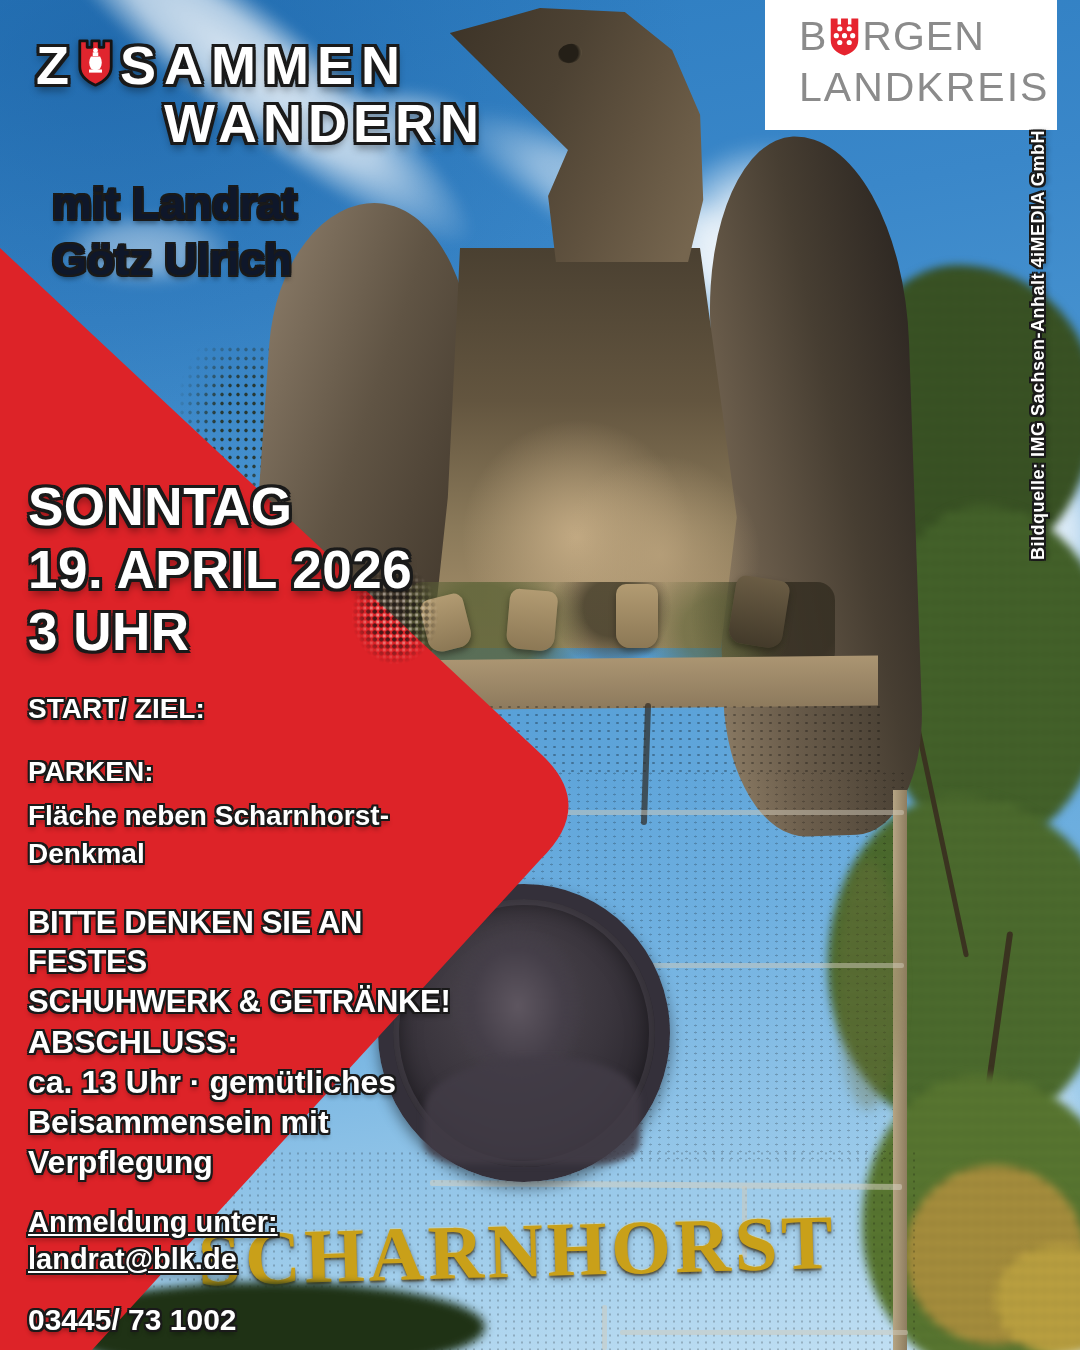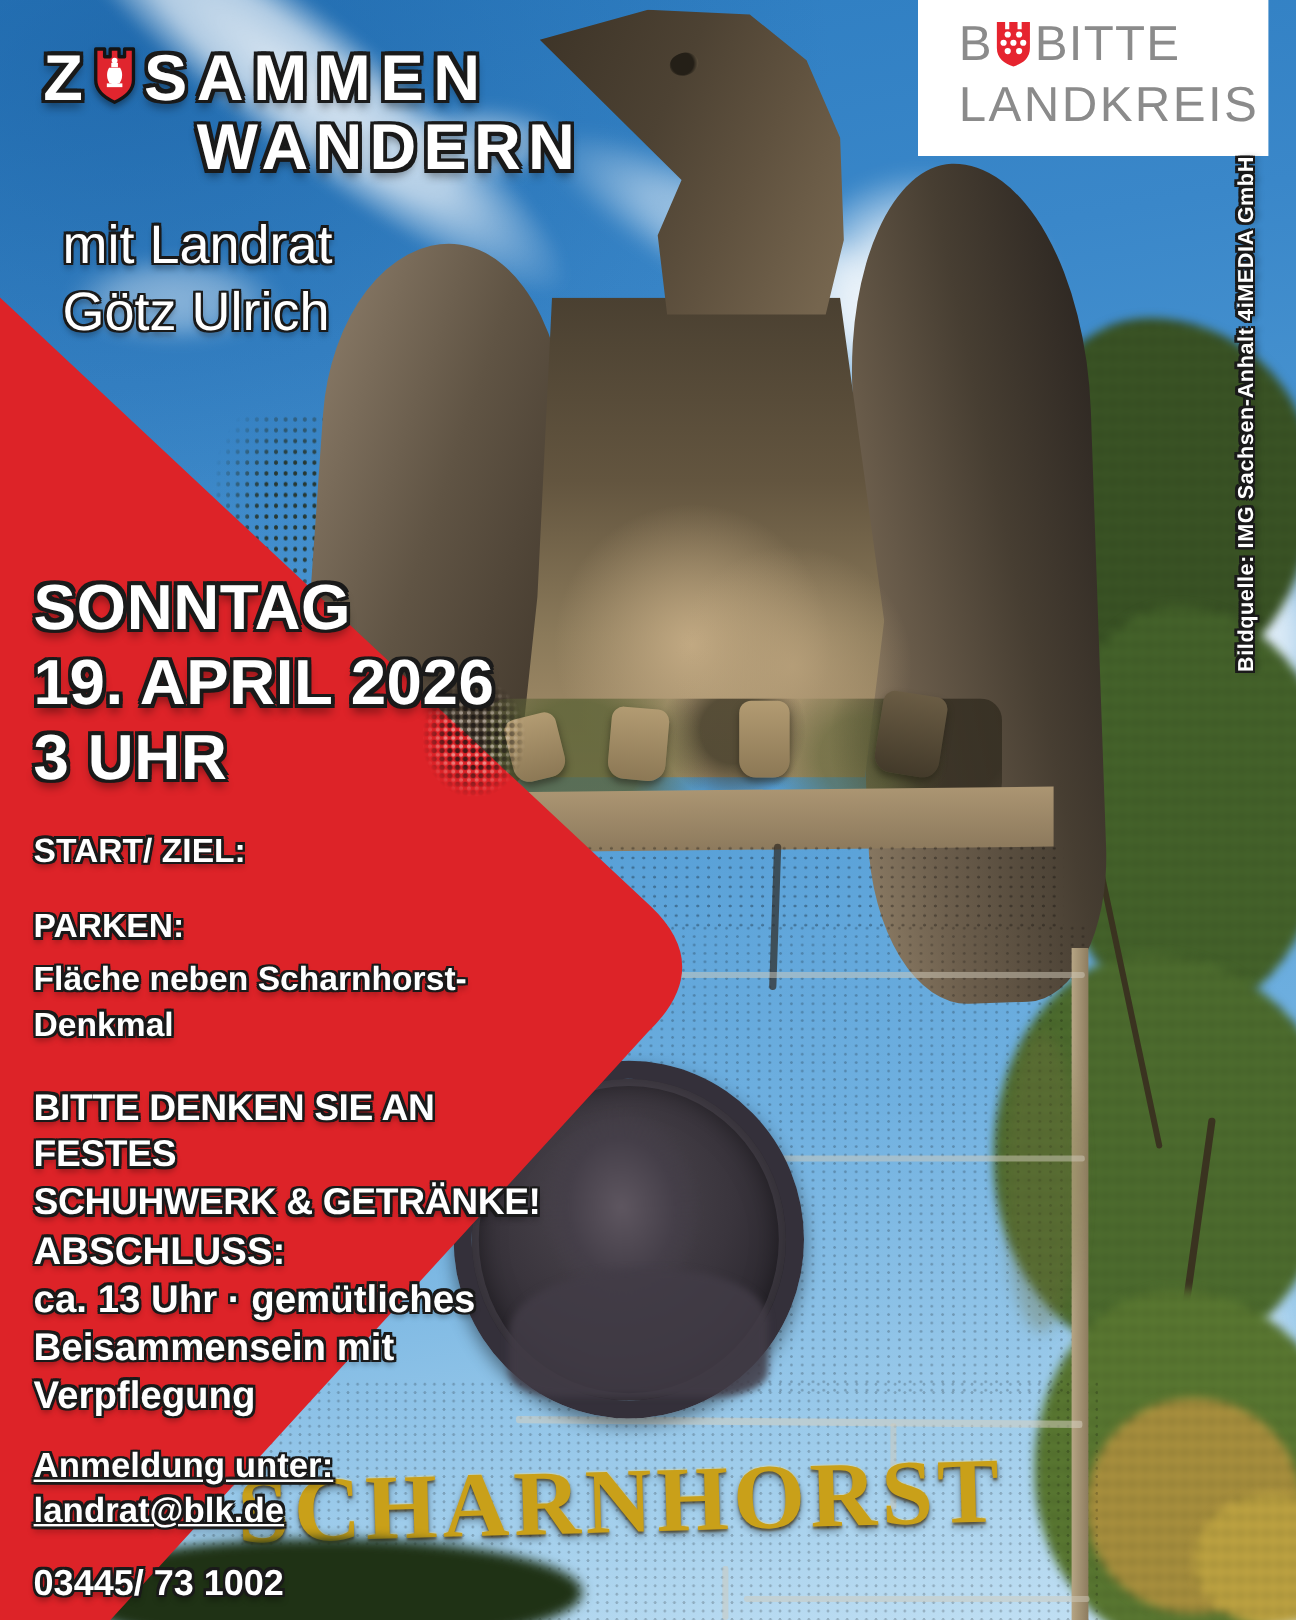--- a/index.html
+++ b/index.html
@@ -139,21 +139,21 @@
   
   .out3{text-shadow:-3px -3px 0 #1a1a1a,0 -3px 0 #1a1a1a,3px -3px 0 #1a1a1a,-3px 0 0 #1a1a1a,
     3px 0 0 #1a1a1a,-3px 3px 0 #1a1a1a,0 3px 0 #1a1a1a,3px 3px 0 #1a1a1a,0 6px 8px rgba(0,0,0,.45);}
   .out2{text-shadow:-2px -2px 0 #1a1a1a,0 -2px 0 #1a1a1a,2px -2px 0 #1a1a1a,-2px 0 0 #1a1a1a,
     2px 0 0 #1a1a1a,-2px 2px 0 #1a1a1a,0 2px 0 #1a1a1a,2px 2px 0 #1a1a1a,0 4px 5px rgba(0,0,0,.4);}
 
   .title{left:36px;top:34px;z-index:7;color:#fff;font-weight:700;}
   .title .l1{display:flex;align-items:center;font-size:54px;letter-spacing:8px;}
   .title .l1 .crest{width:37px;height:50px;margin:0 6px 4px 0;filter:drop-shadow(0 3px 3px rgba(0,0,0,.4));}
   .title .l2{font-size:54px;letter-spacing:6px;margin:-4px 0 0 128px;}
-  .subtitle{left:52px;top:176px;z-index:7;color:#ffffff;font-weight:400;font-size:45px;line-height:1.25;}
+  .subtitle{left:52px;top:176px;z-index:7;color:#0f172a;font-weight:700;font-size:45px;line-height:1.25;}
 
   .redtext{left:28px;top:476px;width:440px;z-index:7;color:#fff;}
   .bigdate{font-size:53px;font-weight:700;line-height:1.18;letter-spacing:.5px;}
   .grp{margin-top:26px;font-size:28px;font-weight:700;line-height:1.35;}
   .grp .val{margin-top:6px;}
   .notice{margin-top:30px;font-size:31px;font-weight:700;line-height:1.28;letter-spacing:-.3px;}
   .closing{font-size:32px;font-weight:700;line-height:1.25;}
   .reg{margin-top:22px;font-size:29px;font-weight:700;line-height:1.3;text-decoration:underline;}
   .phone{margin-top:24px;font-size:30px;font-weight:700;}
 
@@ -287,20 +287,20 @@
         <svg class="crest" viewBox="0 0 36 46">
         <path d="M2,9 V2 H10 V9 H14 V2 H22 V9 H26 V2 H34 V27 C34,37 27,42 18,45 C9,42 2,37 2,27 Z" fill="#e6242f"></path>
         <circle cx="12.5" cy="14" r="3" fill="#fff"></circle>
           <circle cx="23.5" cy="14" r="3" fill="#fff"></circle>
         <circle cx="8.5" cy="22" r="3" fill="#fff"></circle>
           <circle cx="18" cy="22" r="3" fill="#fff"></circle>
           <circle cx="27.5" cy="22" r="3" fill="#fff"></circle>
         <circle cx="12.5" cy="30" r="3" fill="#fff"></circle>
           <circle cx="23.5" cy="30" r="3" fill="#fff"></circle>
       </svg>
-        <span>BITTE</span>
+        <span>RGEN</span>
     </div>
     <div class="l2">LANDKREIS</div>
   </div>
 
   <div class="abs credit out2">Bildquelle: IMG Sachsen-Anhalt 4iMEDIA GmbH</div>
 
 </div>
 
 </body></html>

